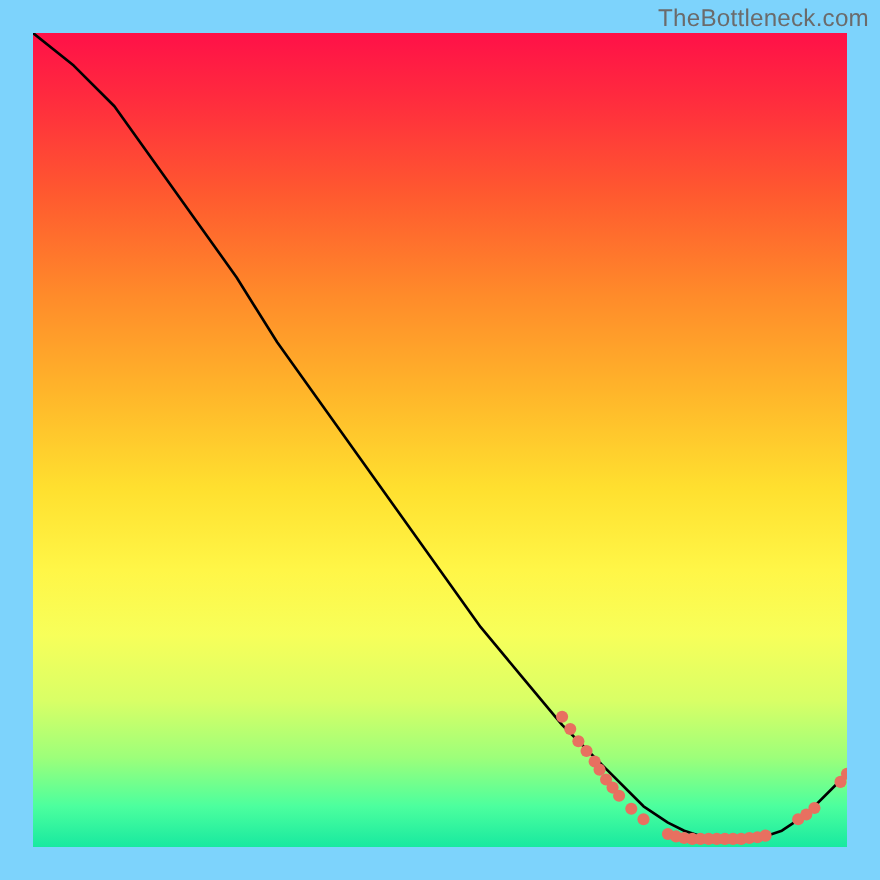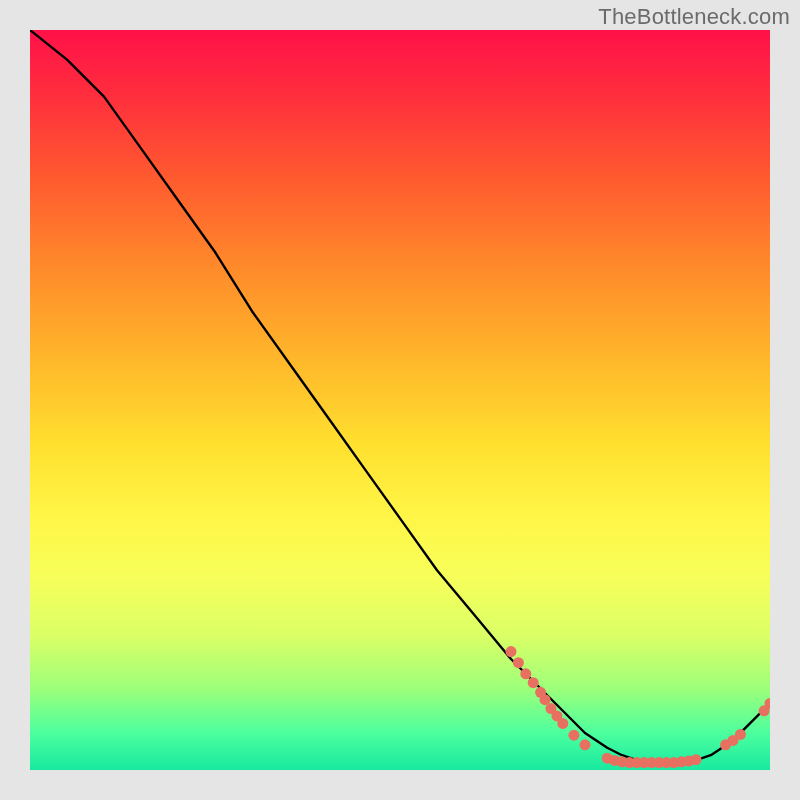--- a/index.html
+++ b/index.html
@@ -8,21 +8,21 @@
     width: 800px;
     height: 800px;
     background: #000;
     overflow: hidden;
     font-family: Arial, Helvetica, sans-serif;
   }
   .frame {
     position: relative;
     width: 800px;
     height: 800px;
-    background: #e5e5e5;
+    background: #7dd3fc;
   }
   .watermark {
     position: absolute;
     top: 4px;
     right: 10px;
     color: #6b6b6b;
     font-size: 22px;
     letter-spacing: 0.2px;
     user-select: none;
   }

